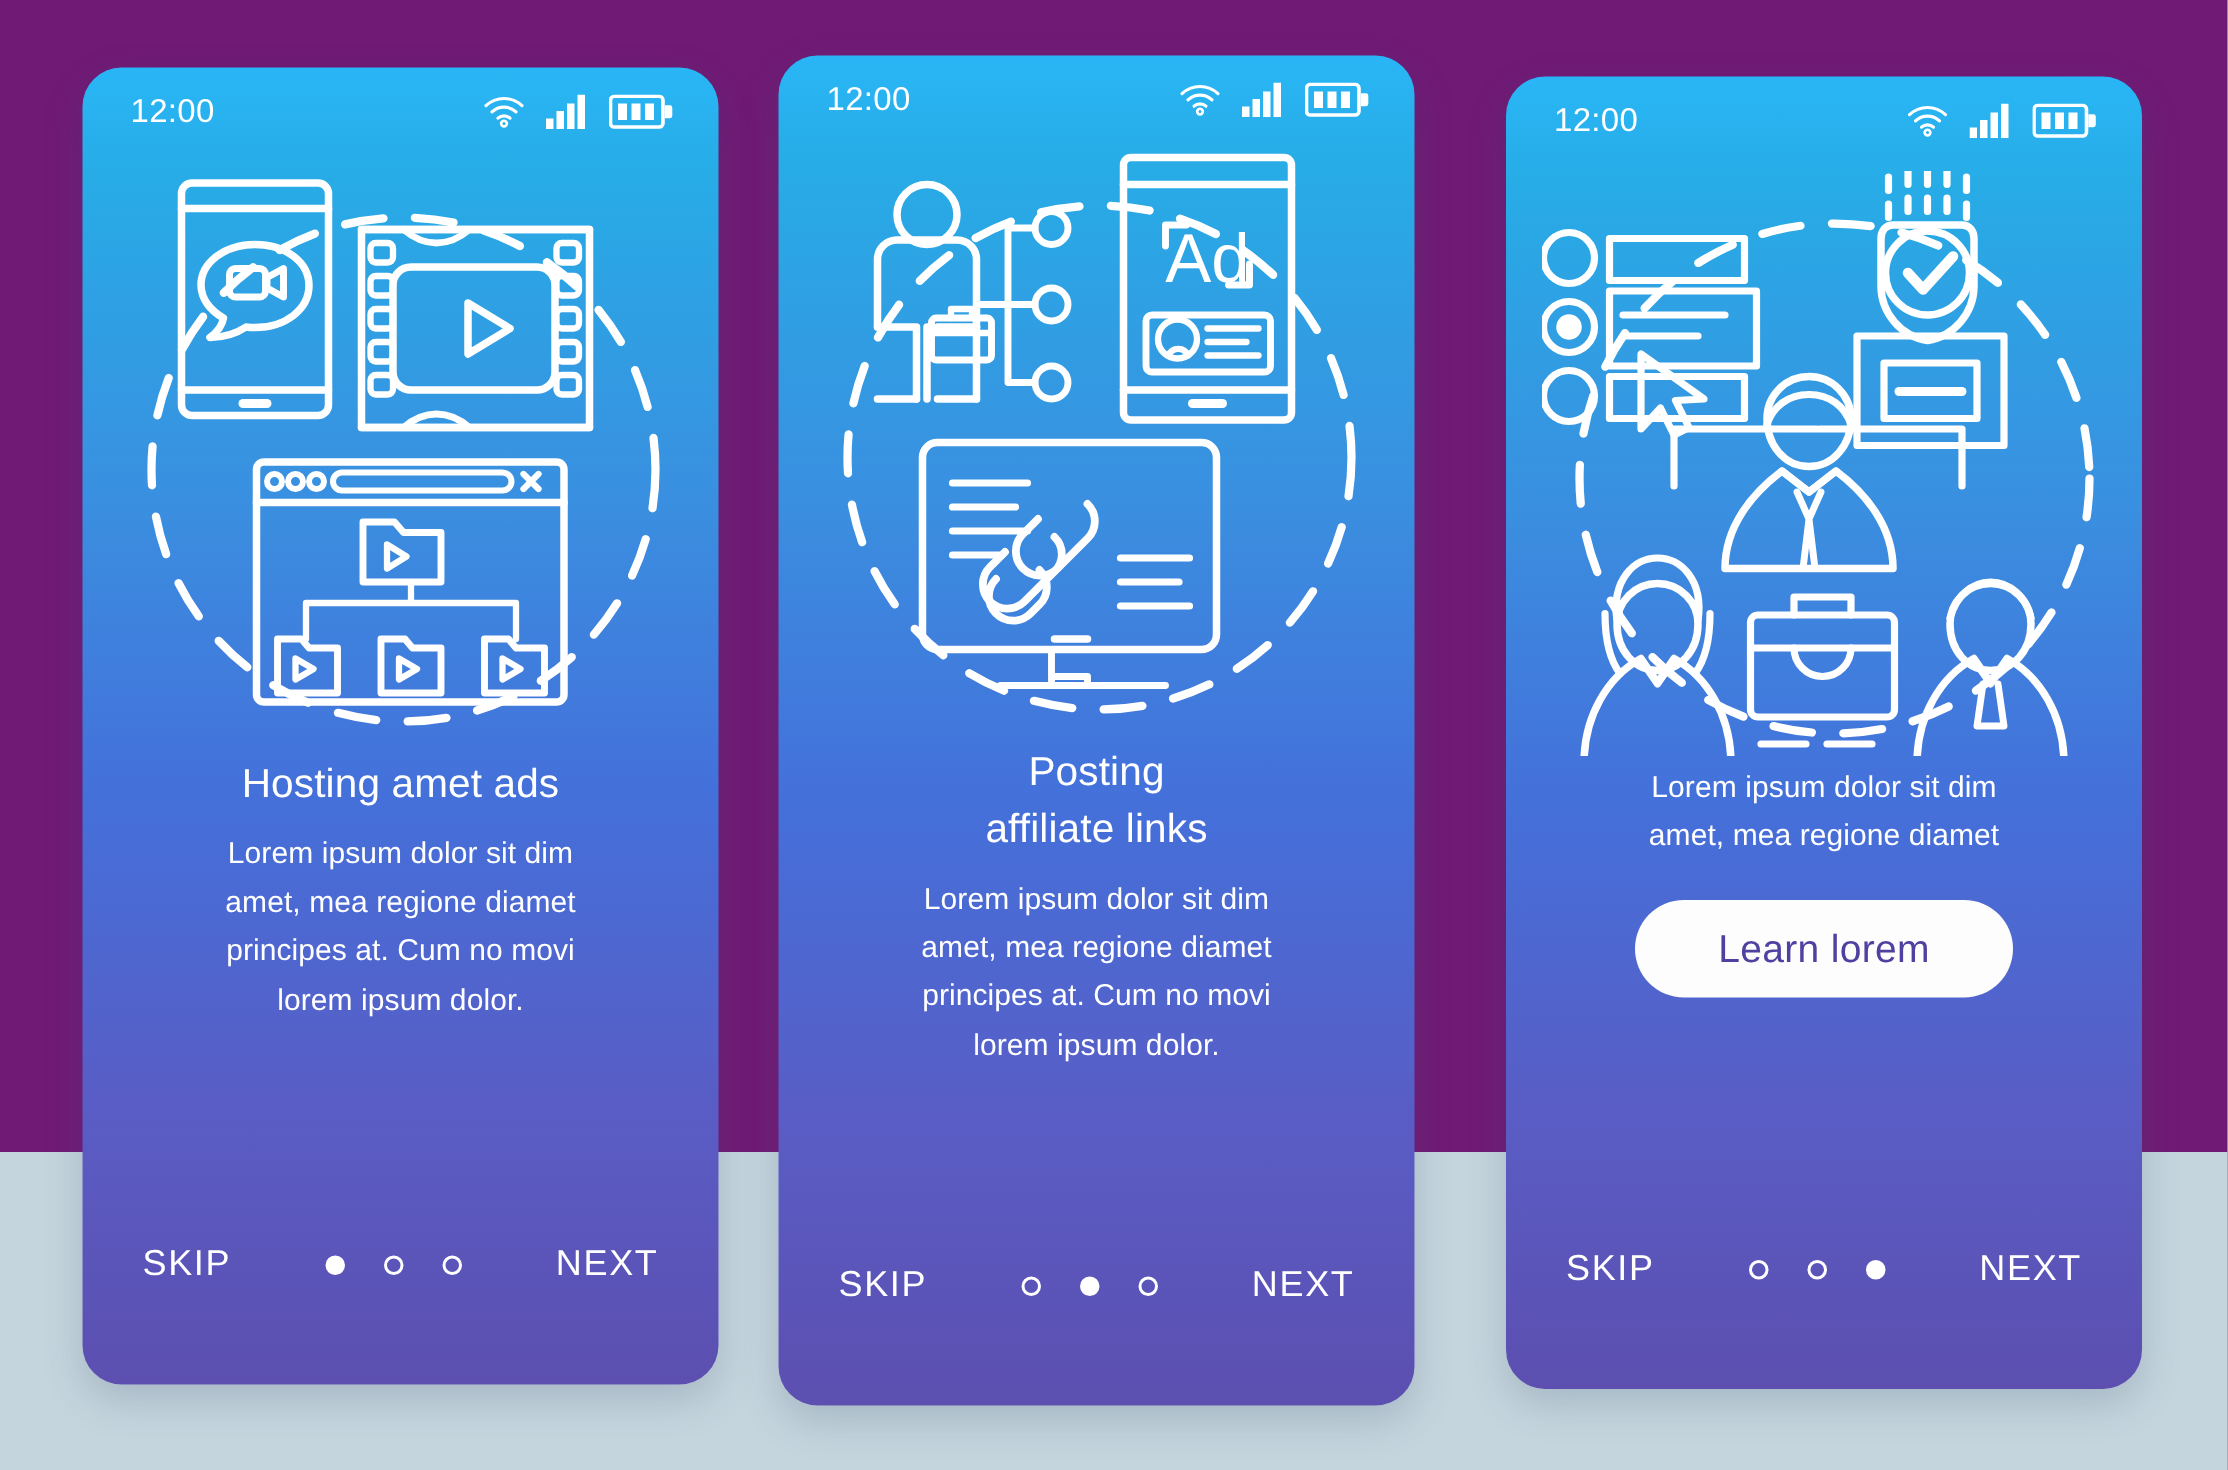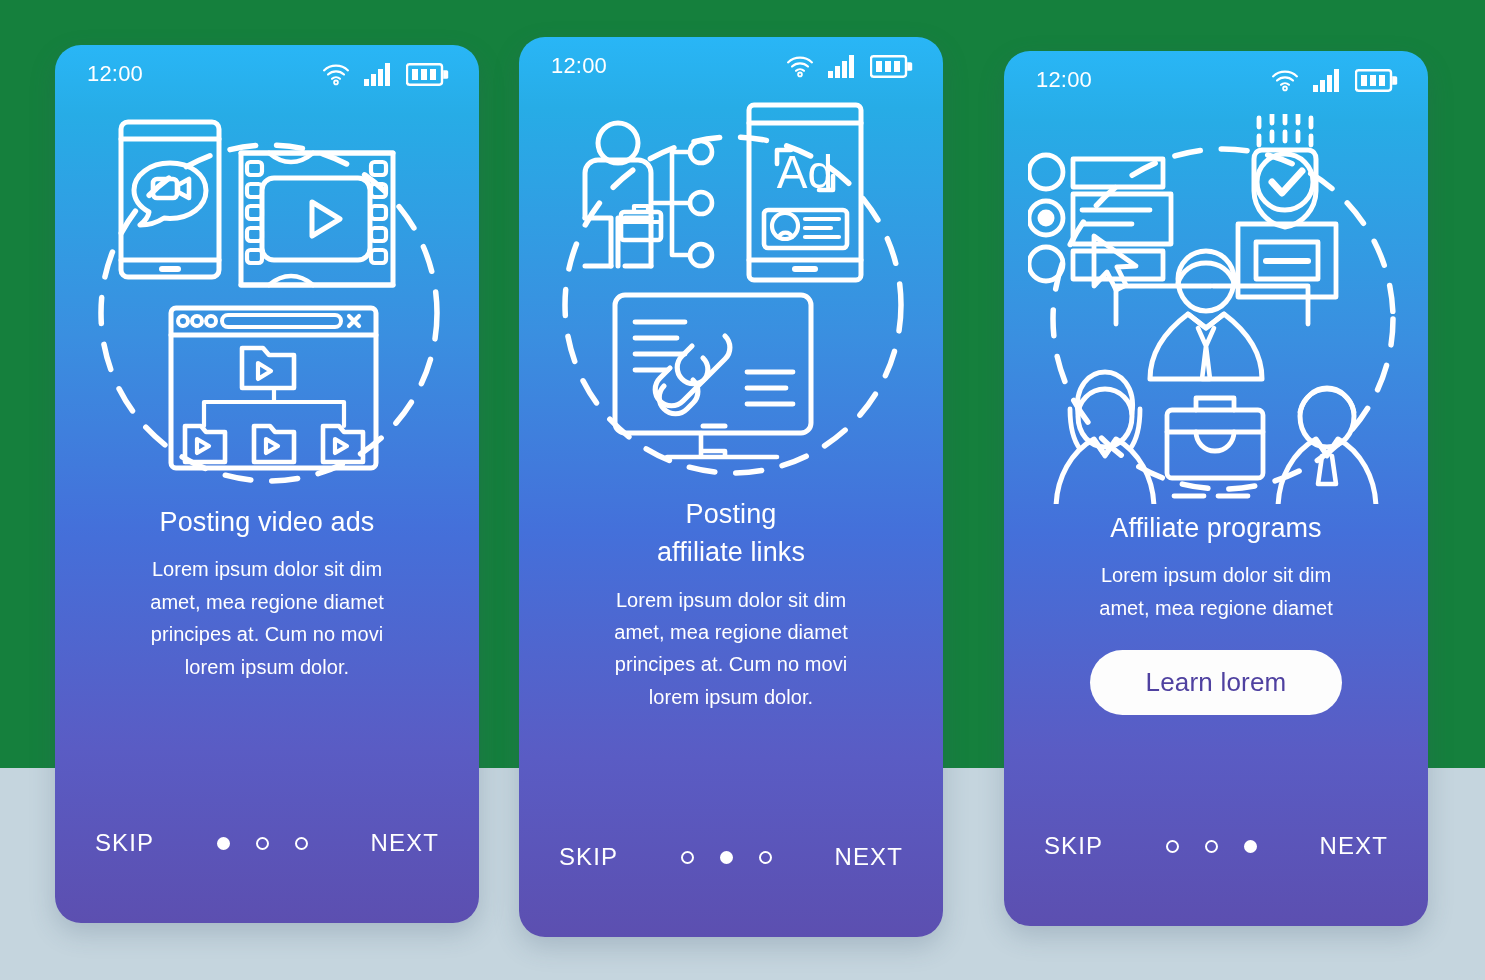--- a/index.html
+++ b/index.html
@@ -5,21 +5,21 @@
   * { box-sizing: border-box; margin: 0; padding: 0; }
   html, body {
     width: 1485px; height: 980px;
     background: #c5d5de;
     font-family: "Liberation Sans", sans-serif;
     overflow: hidden;
   }
   .stage {
     position: relative;
     width: 1485px; height: 768px;
-    background: #15803d;
+    background: #701a75;
   }
 
   
   .screen {
     position: absolute;
     width: 424px;
     border-radius: 26px;
     overflow: hidden;
     background: linear-gradient(180deg,
         #29b6f6 0%,
@@ -210,21 +210,21 @@
           <g stroke-width="4.2">
             <path d="M118 331l12 7-12 7z"></path>
             <path d="M187 331l12 7-12 7z"></path>
             <path d="M256 331l12 7-12 7z"></path>
           </g>
         </g>
       </svg>
     </div>
 
     <div class="copy">
-      <div class="title">Posting  video ads</div>
+      <div class="title">Hosting  amet ads</div>
       <div class="body">Lorem ipsum dolor sit dim
 amet, mea regione diamet
 principes at. Cum no movi
 lorem ipsum dolor.</div>
     </div>
 
     <div class="nav">
       <button class="nav-btn">SKIP</button>
       <div class="dots">
         <span class="dot on"></span>
@@ -435,21 +435,20 @@
           <rect x="139" y="296" width="96" height="68" rx="5" stroke-width="4.8"></rect>
           <path d="M168 296v-12h38v12" stroke-width="4.8"></path>
           <path d="M139 318h96" stroke-width="4.8"></path>
           <path d="M168 318a19 19 0 0 0 38 0" stroke-width="4.8"></path>
           <line x1="146" y1="382" x2="228" y2="382" stroke-width="4.8" stroke-dasharray="30 14"></line>
         </g>
       </svg>
     </div>
 
     <div class="copy">
-      <div class="title">Affiliate programs</div>
       <div class="body">Lorem ipsum dolor sit dim
 amet, mea regione diamet</div>
       <div class="cta-wrap">
         <button class="cta">Learn lorem</button>
       </div>
     </div>
 
     <div class="nav">
       <button class="nav-btn">SKIP</button>
       <div class="dots">

